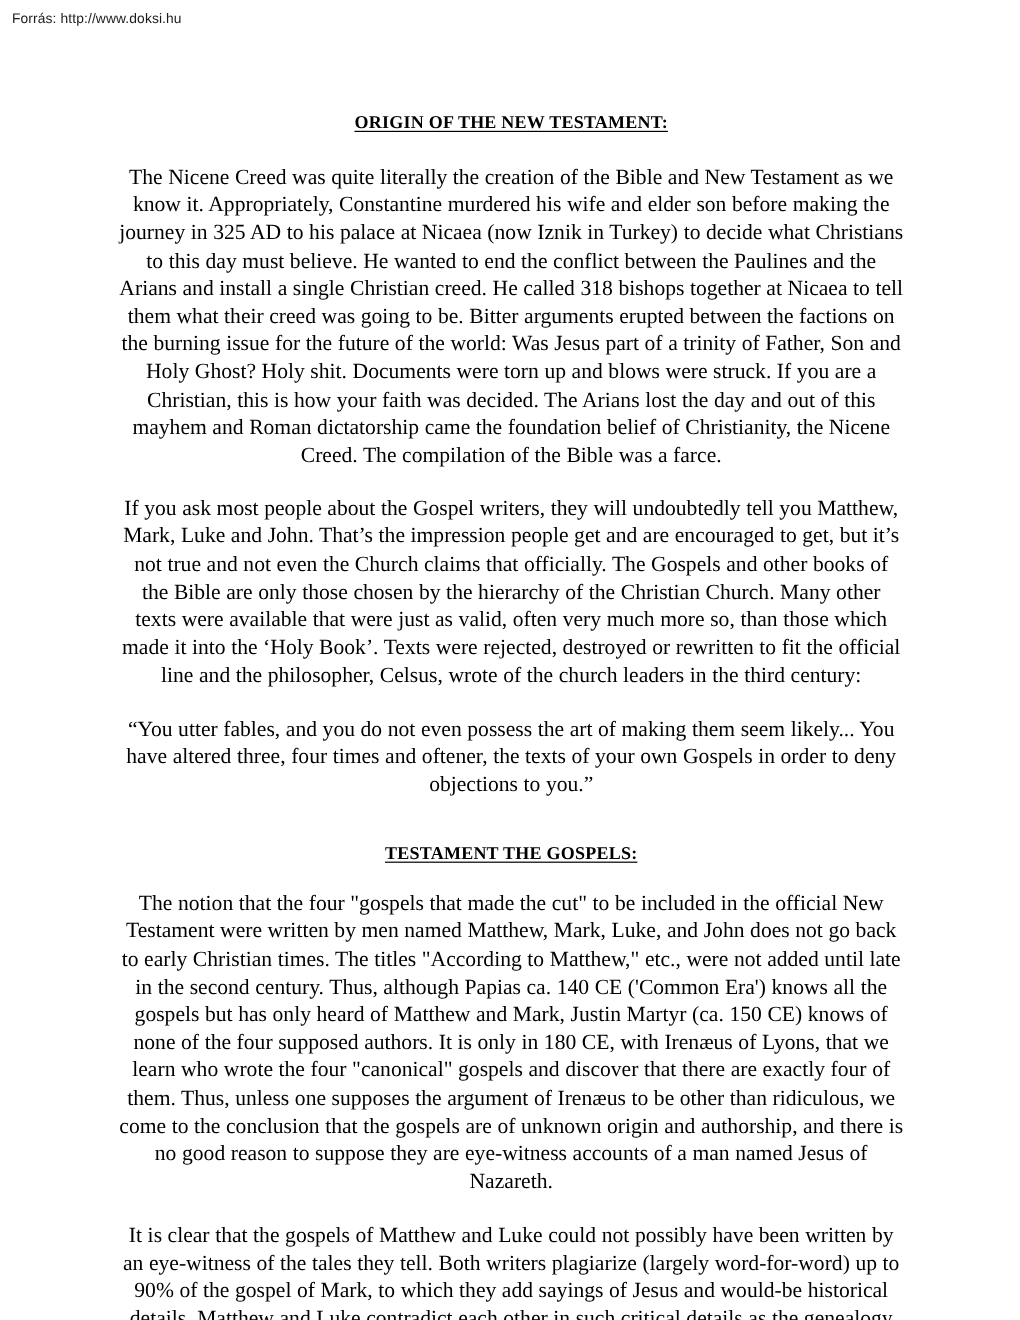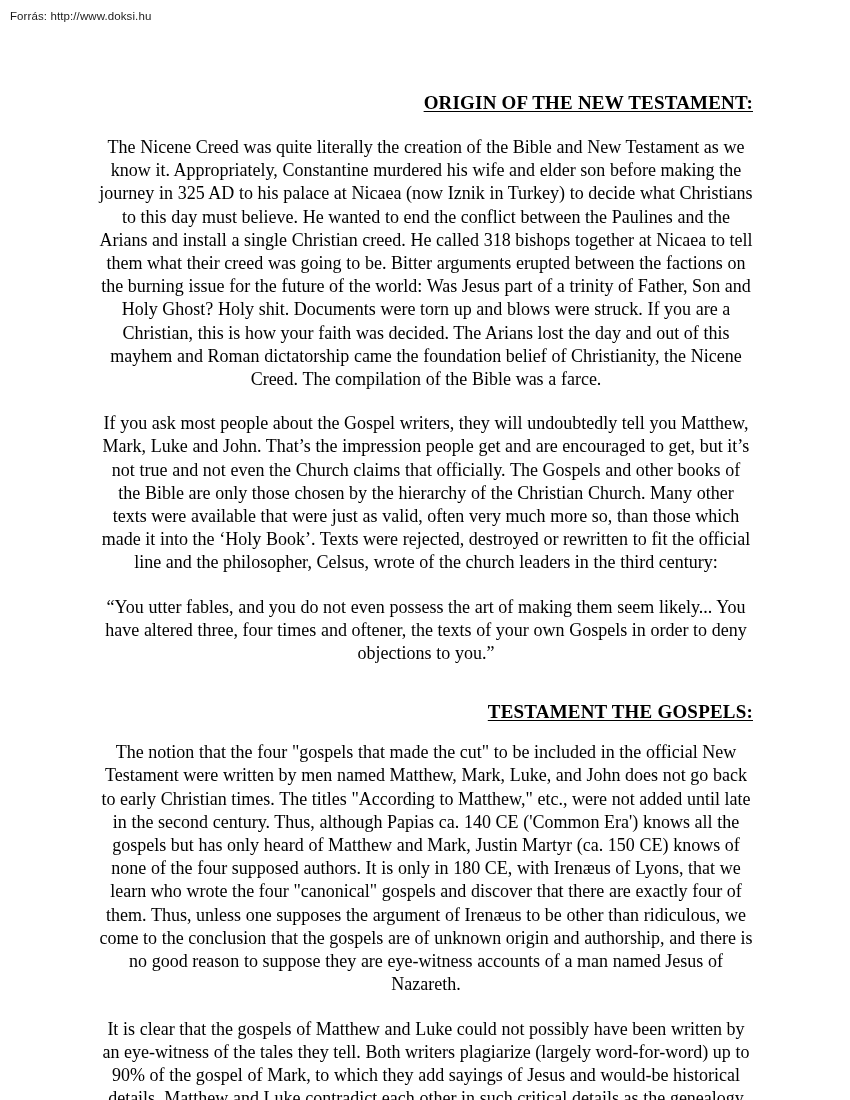--- a/index.html
+++ b/index.html
@@ -27,23 +27,23 @@
     letter-spacing: 0.1px;
     white-space: nowrap;
   }
   .content {
     position: absolute;
     left: 99px;
     top: 92px;
     width: 654px;
   }
   .doc-heading {
-    text-align: right;
+    text-align: center;
     font-weight: bold;
-    font-size: 19px;
+    font-size: 15px;
     line-height: 22px;
     letter-spacing: 0.2px;
     margin: 0;
   }
   .doc-heading .underline-text {
     text-decoration: underline;
     text-underline-offset: 2px;
   }
   .heading-1-wrap {
     margin: 0 0 22px 0;

